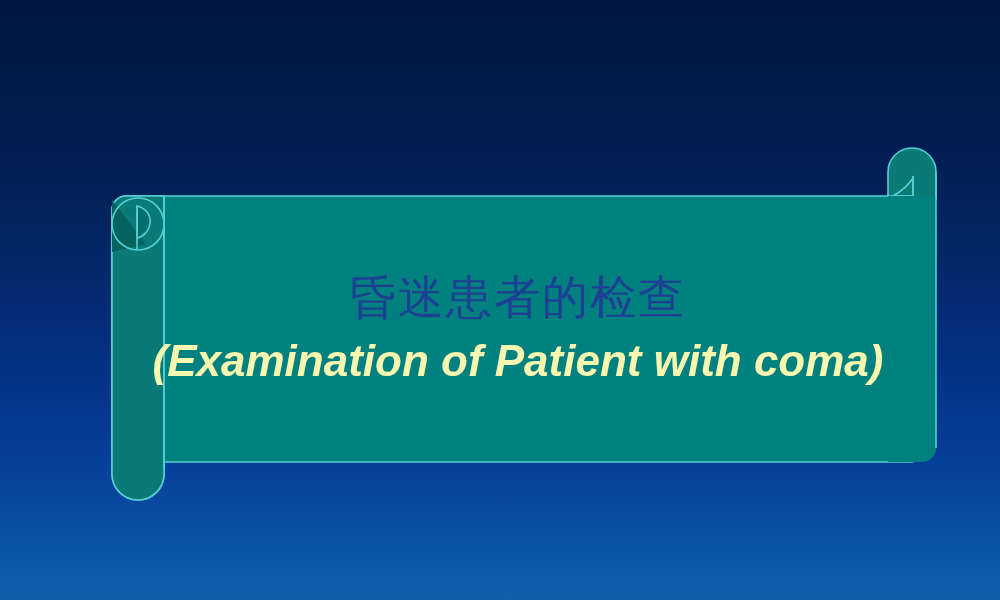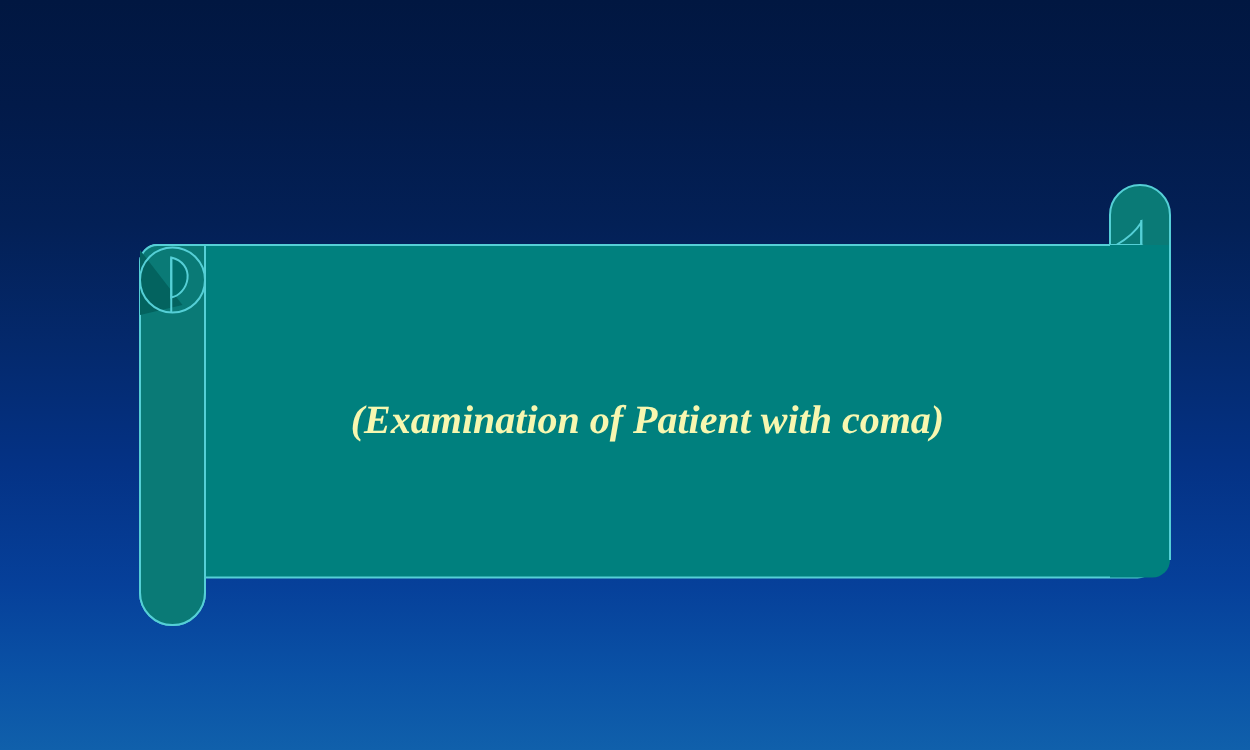--- a/index.html
+++ b/index.html
@@ -60,22 +60,22 @@
     font-weight: 400;
     color: #1d3f94;
     letter-spacing: 2px;
     white-space: nowrap;
     margin: 0;
     padding: 0;
     text-align: center;
   }
 
   .en-title {
-    font-family: Liberation Serif, serif;
-    font-size: 32px;
+    font-family: Liberation Sans, sans-serif;
+    font-size: 44px;
     line-height: 1.1;
     font-weight: bold;
     font-style: italic;
     color: #f7f7b0;
     white-space: nowrap;
     margin: 0;
     padding: 0;
     margin-top: 14px;
     text-align: center;
   }
@@ -160,16 +160,17 @@
                  L 936 448
                  A 14 14 0 0 1 922 462
                  L 888 462
                  Z" fill="#00807e" stroke="none"></path>
         <line x1="936" y1="172" x2="936" y2="448" stroke="#55cfd6" stroke-width="1.6"></line>
       </g>
     </svg>
   </div>
 
   <div id="title-block">
+    <div class="cn-title">昏迷患者的检查</div>
     <div class="en-title">(Examination of Patient with coma)</div>
   </div>
 
 </div>
 
 </body></html>

